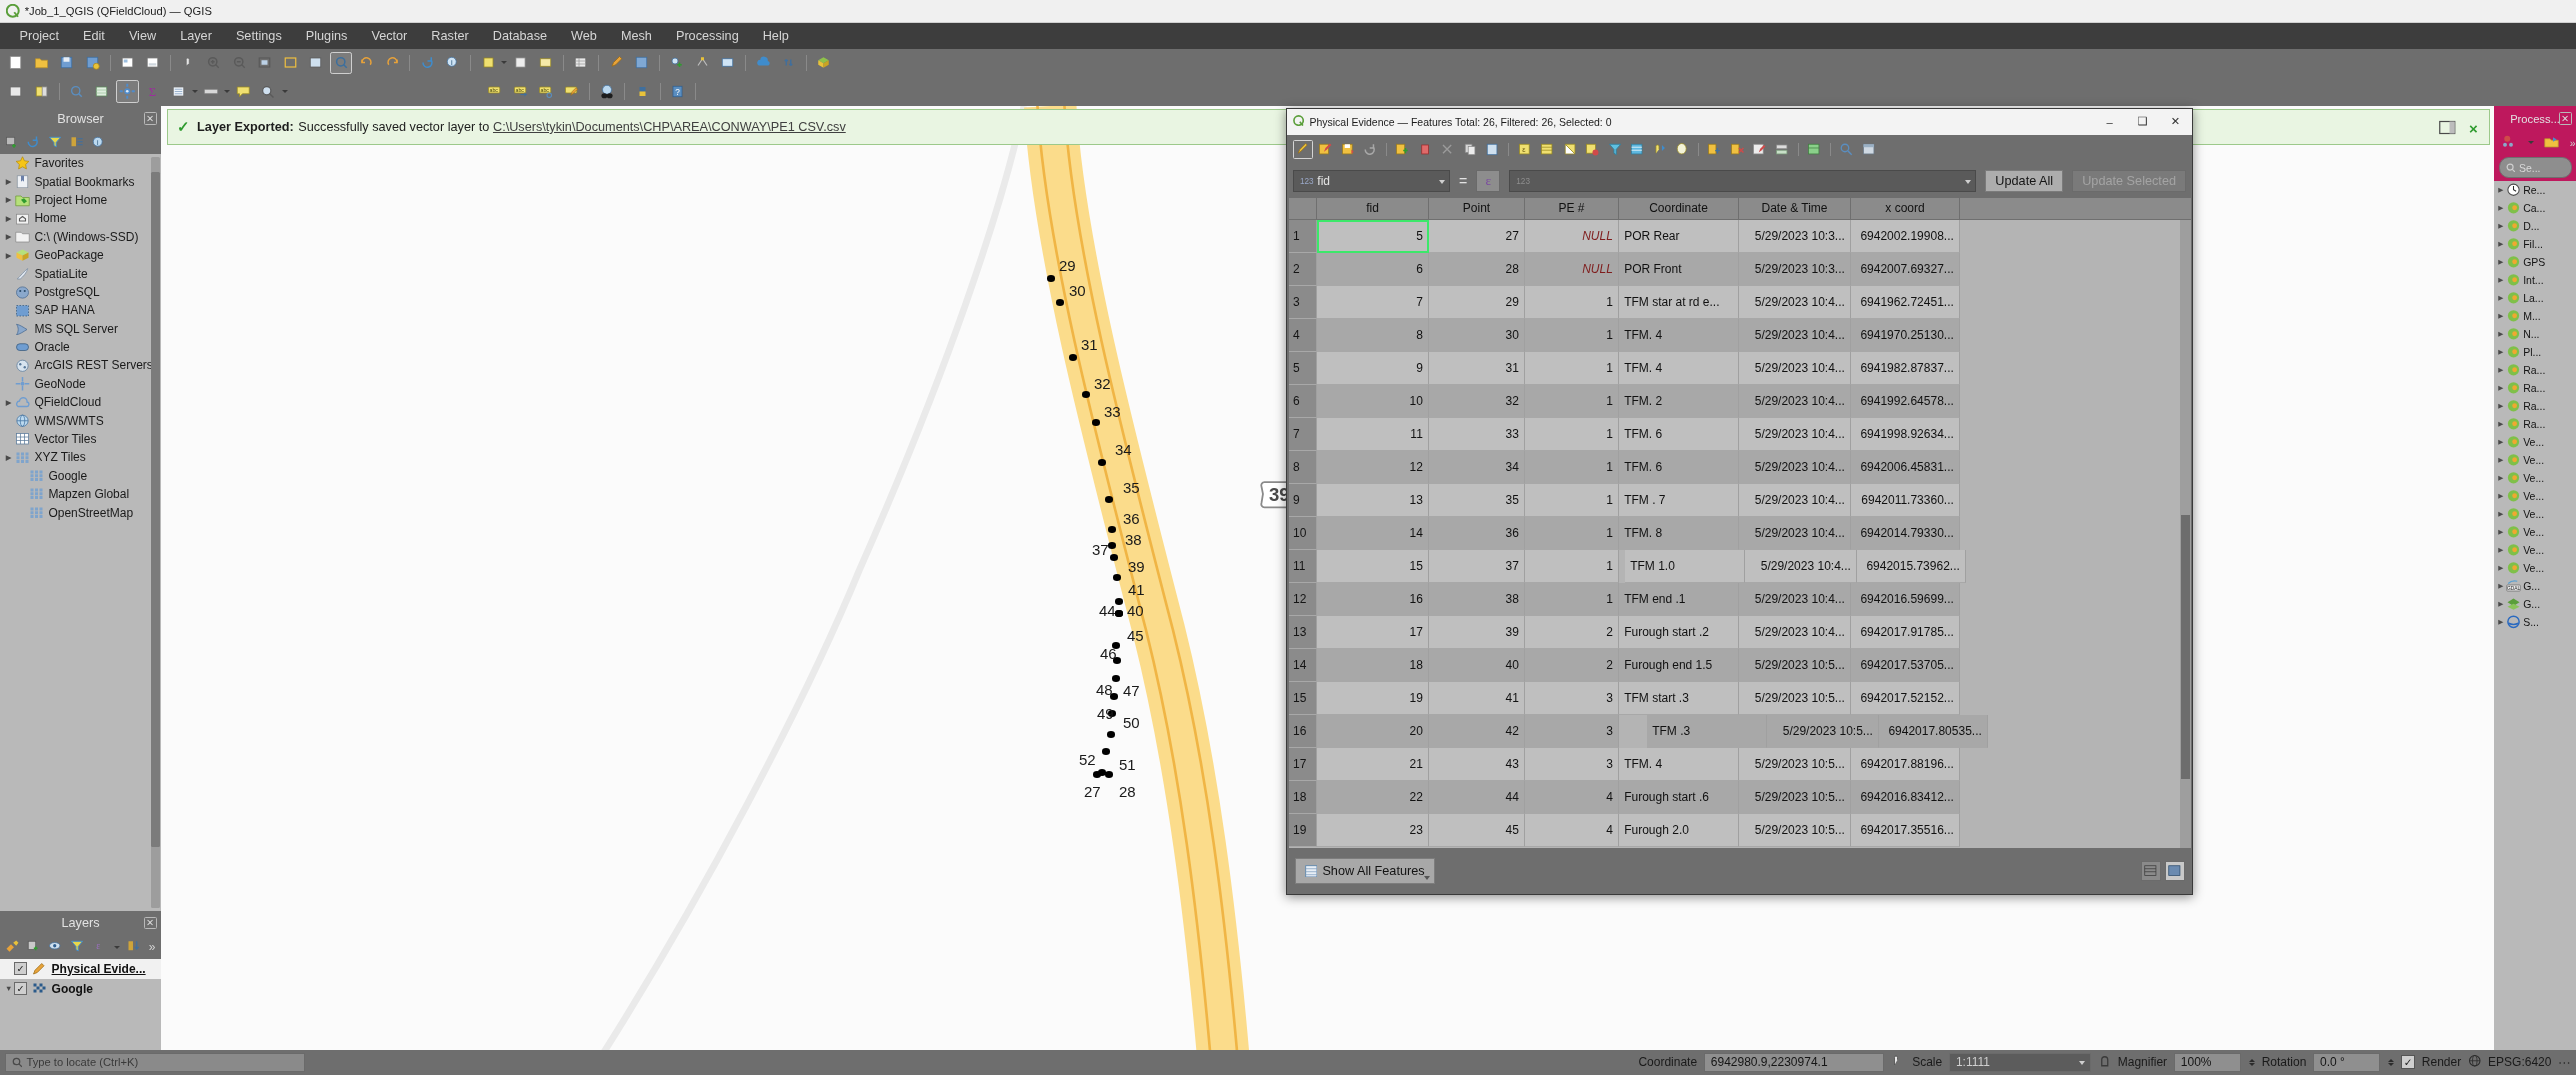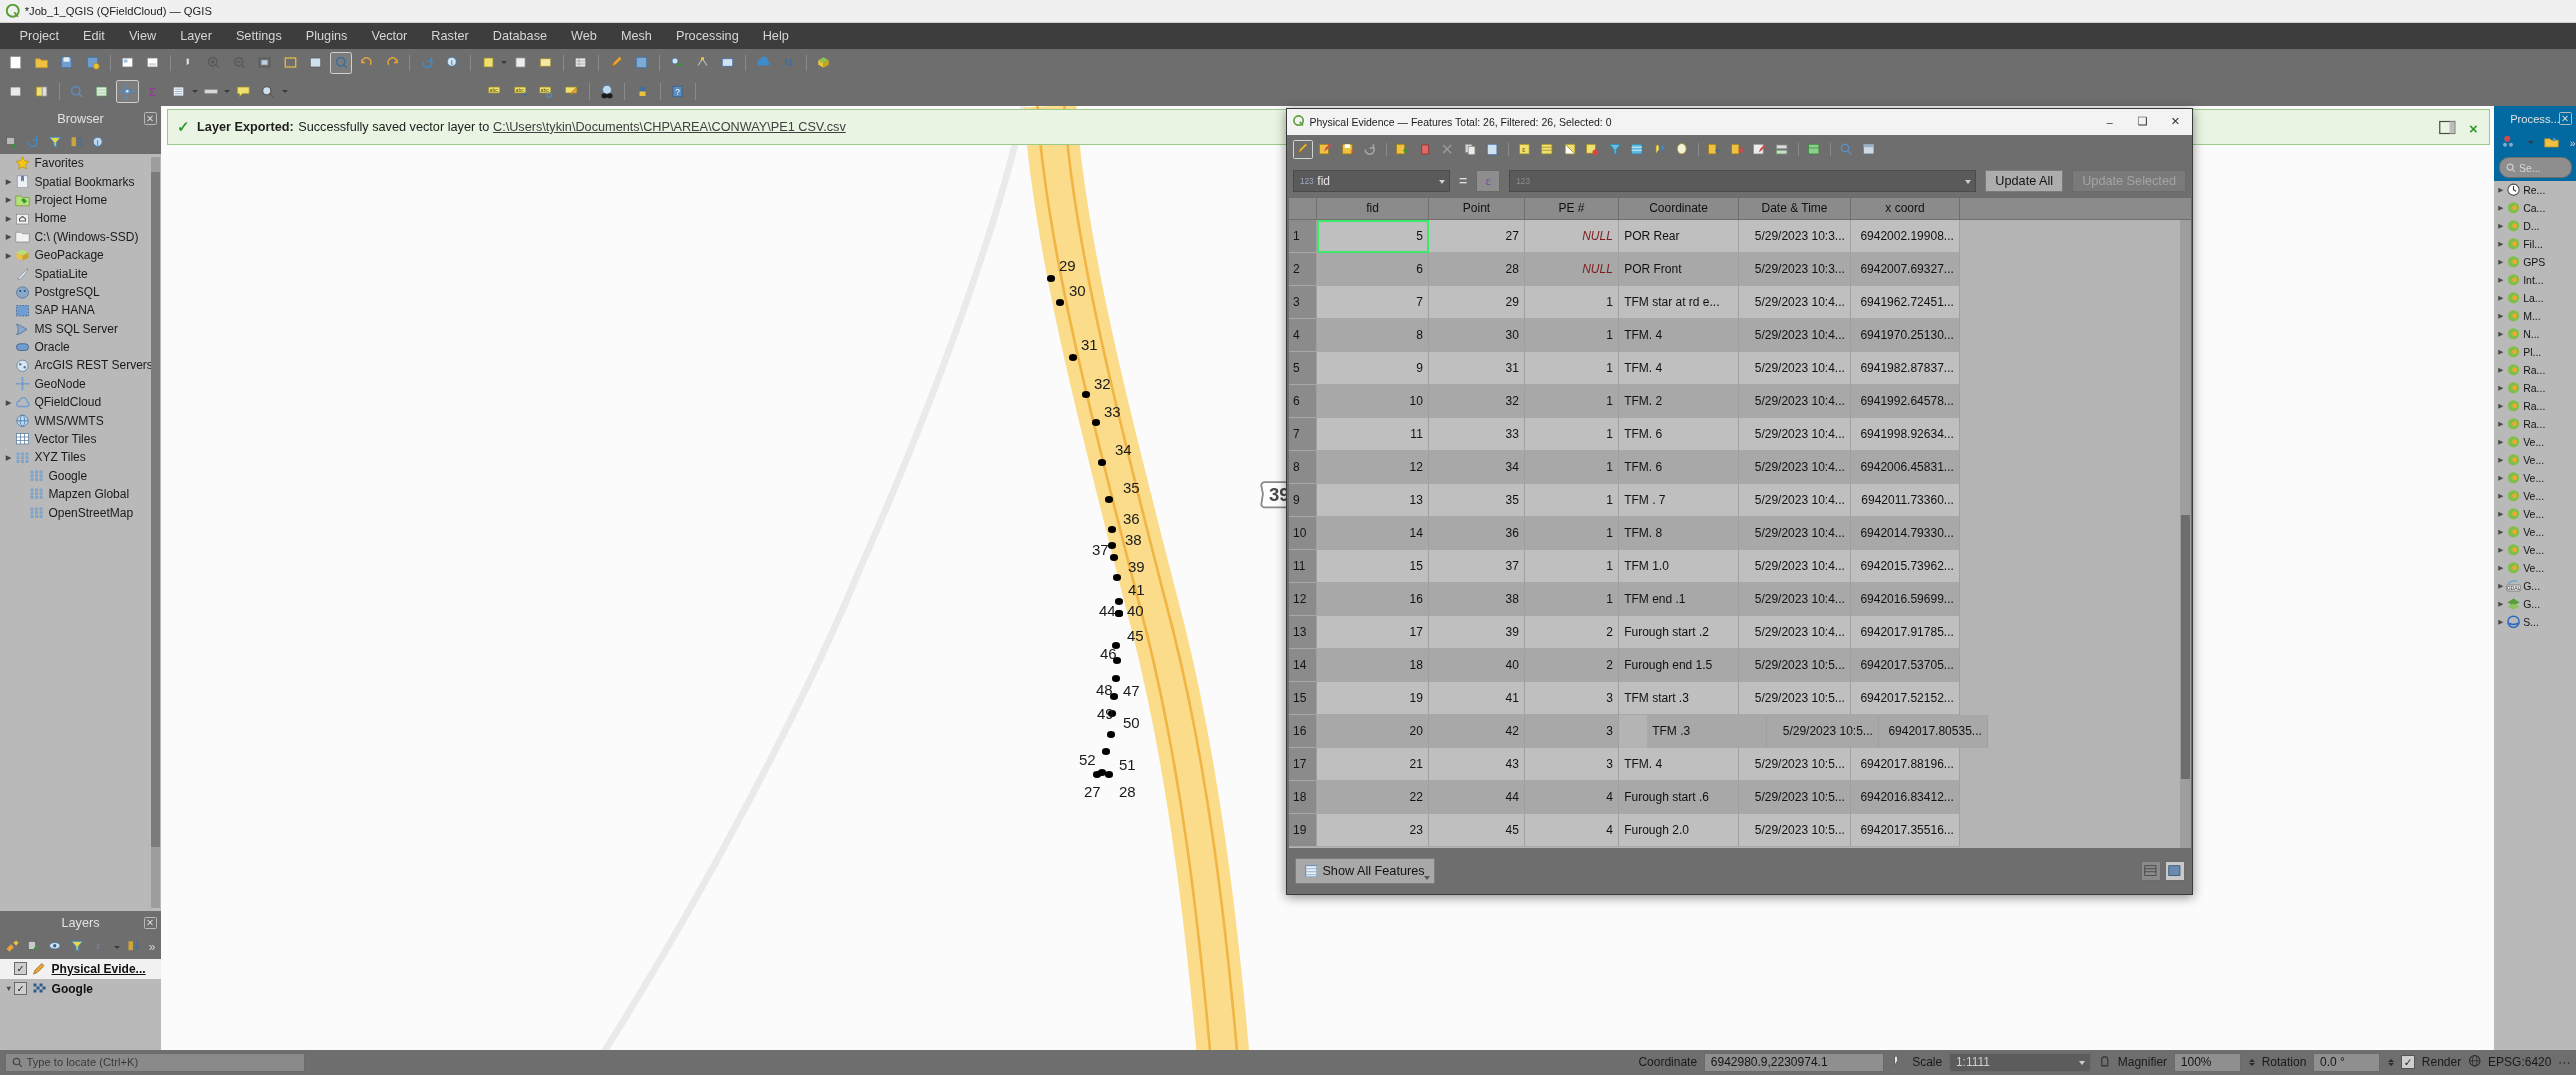--- a/index.html
+++ b/index.html
@@ -104,21 +104,21 @@
   #atvs i{position:absolute;left:0.7px;right:0.7px;top:47%;height:42%;background:#6d6d6d;display:block;}
   #atfoot{height:46px;display:flex;align-items:center;padding:0 7.5px;}
   #showall{height:25.5px;padding:0 9px;display:flex;align-items:center;gap:5.2px;background:#a8a8a8;
     border:0.7px solid #7d7d7d;font-size:12.7px;color:#131313;position:relative;}
   #atfoot .right{margin-left:auto;display:flex;gap:4.5px;}
   #atfoot .vbtn{width:19.5px;height:19.5px;border:0.7px solid #6b6b6b;background:#8a8a8a;display:flex;
     align-items:center;justify-content:center;}
   #atfoot .vbtn.on{background:#c9c9c9;}
 
   
-  #rightdock{width:82px;flex:0 0 82px;background:#0369a1;display:flex;flex-direction:column;}
+  #rightdock{width:82px;flex:0 0 82px;background:#be185d;display:flex;flex-direction:column;}
   #rightdock .dockhdr{font-size:11.2px;}
   #psearch{height:21px;margin:3px 4.5px;background:#8e8e8e;border:0.7px solid #6f6f6f;border-radius:9.7px;
     display:flex;align-items:center;padding:0 6px;gap:3.7px;color:#d9d9d9;font-size:10.5px;}
   .prow{height:18px;display:flex;align-items:center;font-size:10.5px;color:#141414;padding-left:1.5px;white-space:nowrap;}
   .prow .pa{width:10.5px;text-align:center;font-size:6.7px;color:#4a4a4a;flex:0 0 10.5px;}
   .prow .pi{width:15px;height:13.5px;flex:0 0 15px;margin-right:2.2px;display:flex;align-items:center;justify-content:center;}
 
   
   #statusbar{position:absolute;left:0;right:0;bottom:0;height:25.5px;background:#6e6e6e;display:flex;
     align-items:center;font-size:12px;color:#1a1a1a;padding:0 4.5px;}
@@ -1460,21 +1460,21 @@
           <div class="td num" style="width: 94px;">1</div>
           <div class="td " style="width: 120px;">TFM. 8</div>
           <div class="td num" style="width: 112px;">5/29/2023 10:4...</div>
           <div class="td num" style="width: 109px;">6942014.79330...</div>
         </div>
         <div class="trow2 odd">
           <div class="td rowno" style="width: 28.5px;">11</div>
           <div class="td num" style="width: 112px;">15</div>
           <div class="td num" style="width: 96px;">37</div>
           <div class="td num" style="width: 94px;">1</div>
-          <div class="td " style="width: 120px;">TFM 1.0</div>
+          <div class="td " style="width: 120px; margin-left: 6px;">TFM 1.0</div>
           <div class="td num" style="width: 112px;">5/29/2023 10:4...</div>
           <div class="td num" style="width: 109px;">6942015.73962...</div>
         </div>
         <div class="trow2 even">
           <div class="td rowno" style="width: 28.5px;">12</div>
           <div class="td num" style="width: 112px;">16</div>
           <div class="td num" style="width: 96px;">38</div>
           <div class="td num" style="width: 94px;">1</div>
           <div class="td " style="width: 120px;">TFM end .1</div>
           <div class="td num" style="width: 112px;">5/29/2023 10:4...</div>

